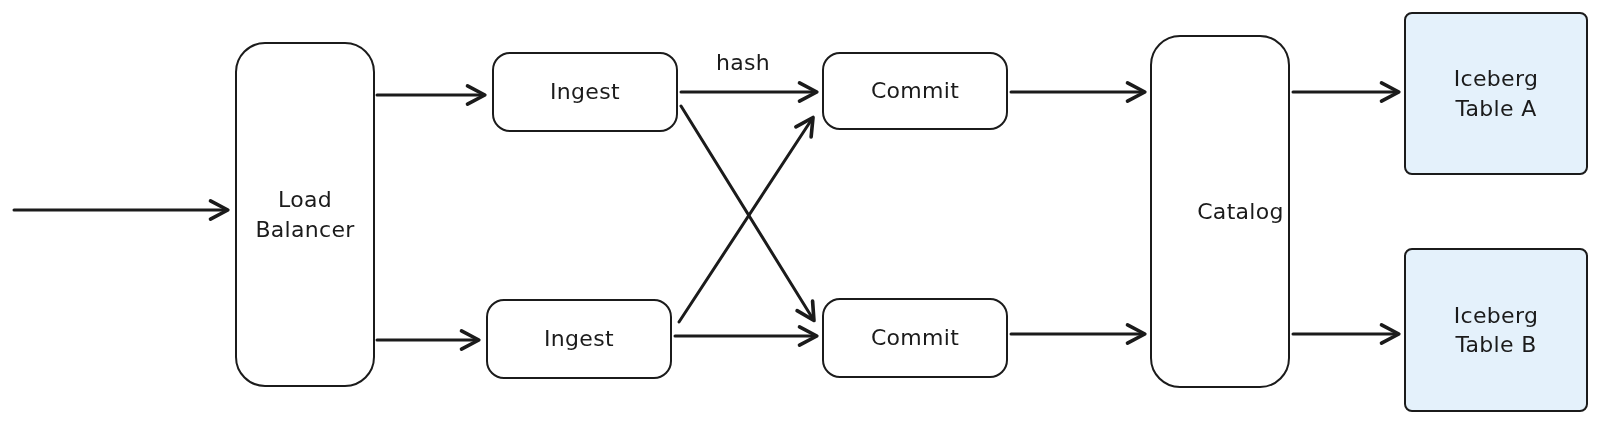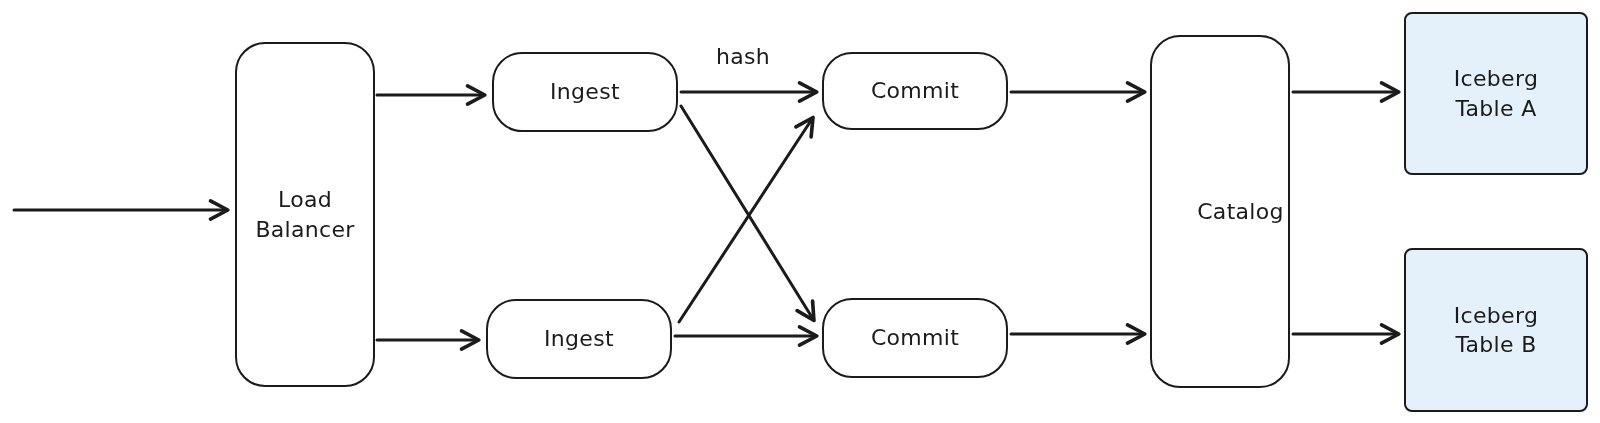--- a/index.html
+++ b/index.html
@@ -30,21 +30,21 @@
     align-items: center;
     justify-content: center;
     text-align: center;
     color: #1b1b1b;
     font-size: 22px;
     line-height: 1.32;
     white-space: pre-line;
     letter-spacing: 0.3px;
   }
   .node.tall   { border-radius: 30px; }
-  .node.small  { border-radius: 30px; }
+  .node.small  { border-radius: 18px; }
   .node.table  { border-radius: 8px; }
 
   .edge-label {
     position: absolute;
     color: #1b1b1b;
     font-size: 22px;
     letter-spacing: 0.3px;
     transform: translate(-50%, -50%);
     white-space: nowrap;
   }
@@ -57,21 +57,21 @@
   #load-balancer  { left: 235px;  top: 42px;  width: 140px; height: 345px; }
   #ingest-top     { left: 492px;  top: 52px;  width: 186px; height: 80px;  }
   #ingest-bottom  { left: 486px;  top: 299px; width: 186px; height: 80px;  }
   #commit-top     { left: 822px;  top: 52px;  width: 186px; height: 78px;  }
   #commit-bottom  { left: 822px;  top: 298px; width: 186px; height: 80px;  }
   #catalog        { left: 1150px; top: 35px;  width: 140px; height: 353px; padding-left: 41px; }
   #iceberg-a      { left: 1404px; top: 12px;  width: 184px; height: 163px; }
   #iceberg-b      { left: 1404px; top: 248px; width: 184px; height: 164px; }
 
   #label-telemetry { left: 120px; top: 210px; }
-  #label-hash      { left: 743px; top: 56px;  }
+  #label-hash      { left: 743px; top: 62px;  }
 </style>
 </head>
 <body>
 
 <div class="canvas">
 
   <svg class="edge-layer" viewBox="0 0 1600 423" xmlns="http://www.w3.org/2000/svg">
     <defs>
       <marker id="arrowhead" viewBox="0 0 14 14" refX="11" refY="7" markerWidth="8.5" markerHeight="8.5" orient="auto-start-reverse">
         <path d="M2.5,2 L12,7 L2.5,12" fill="none" stroke="#1b1b1b" stroke-width="2" stroke-linecap="round" stroke-linejoin="round"></path>

